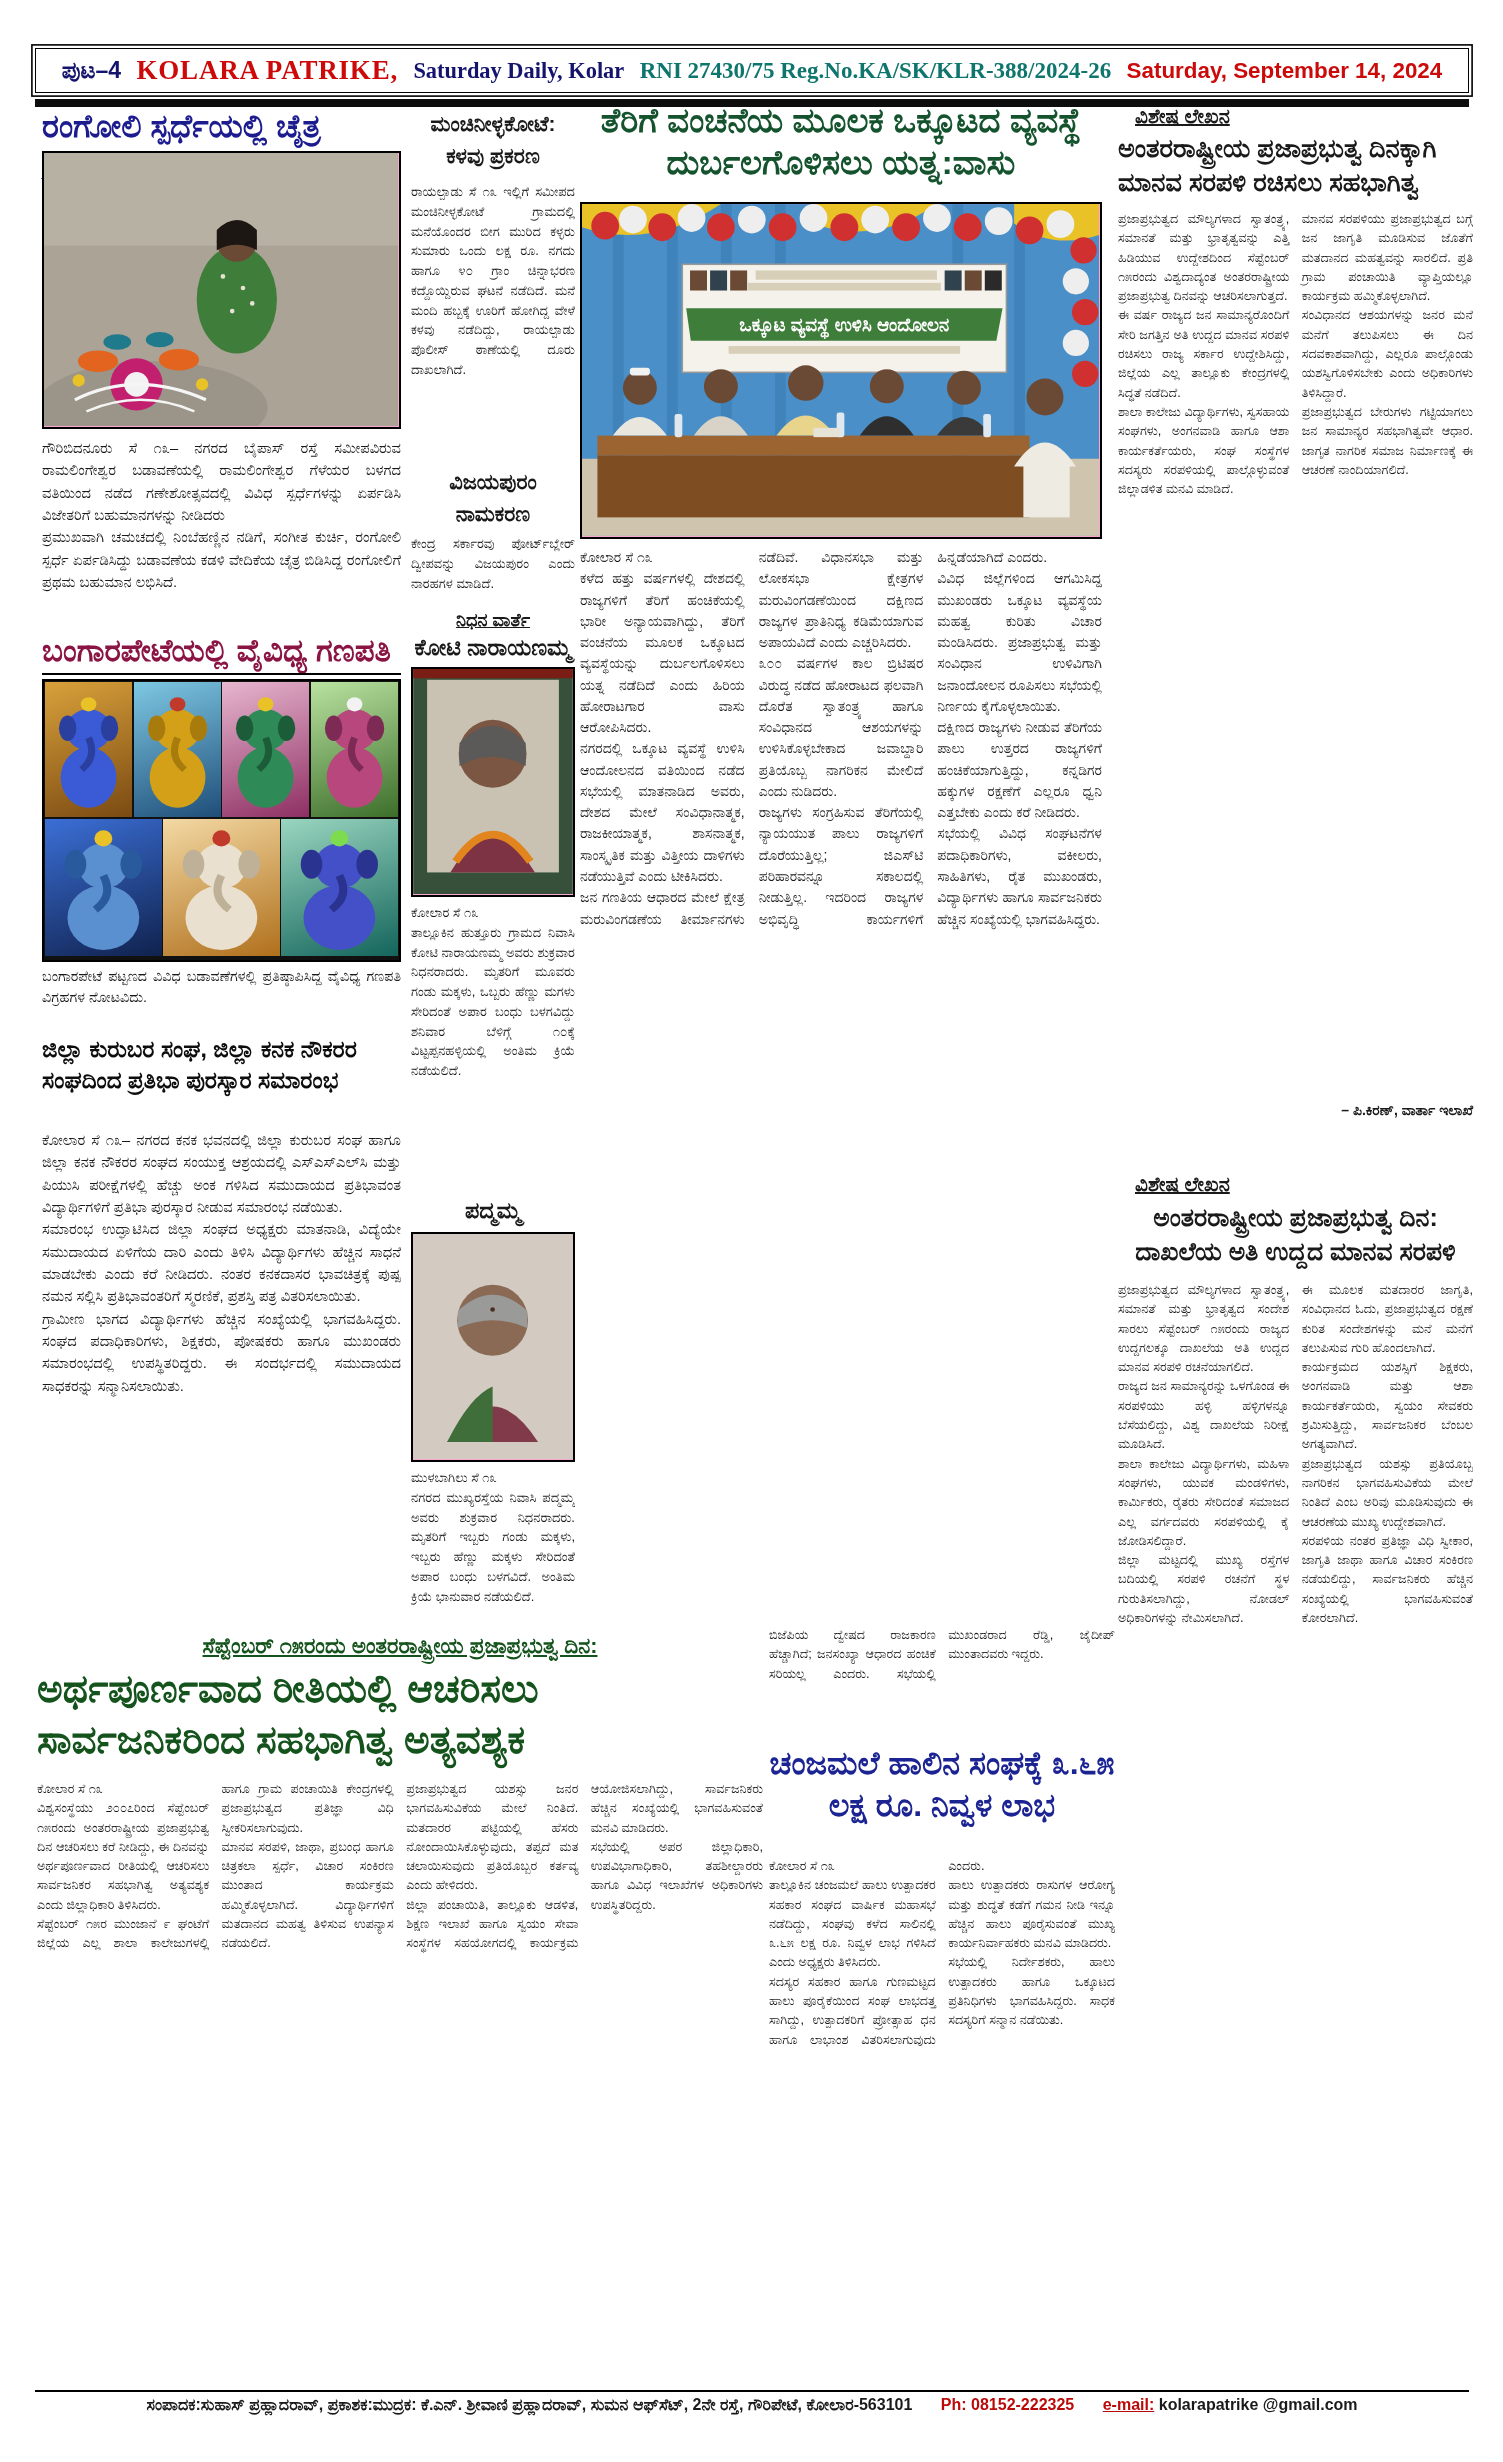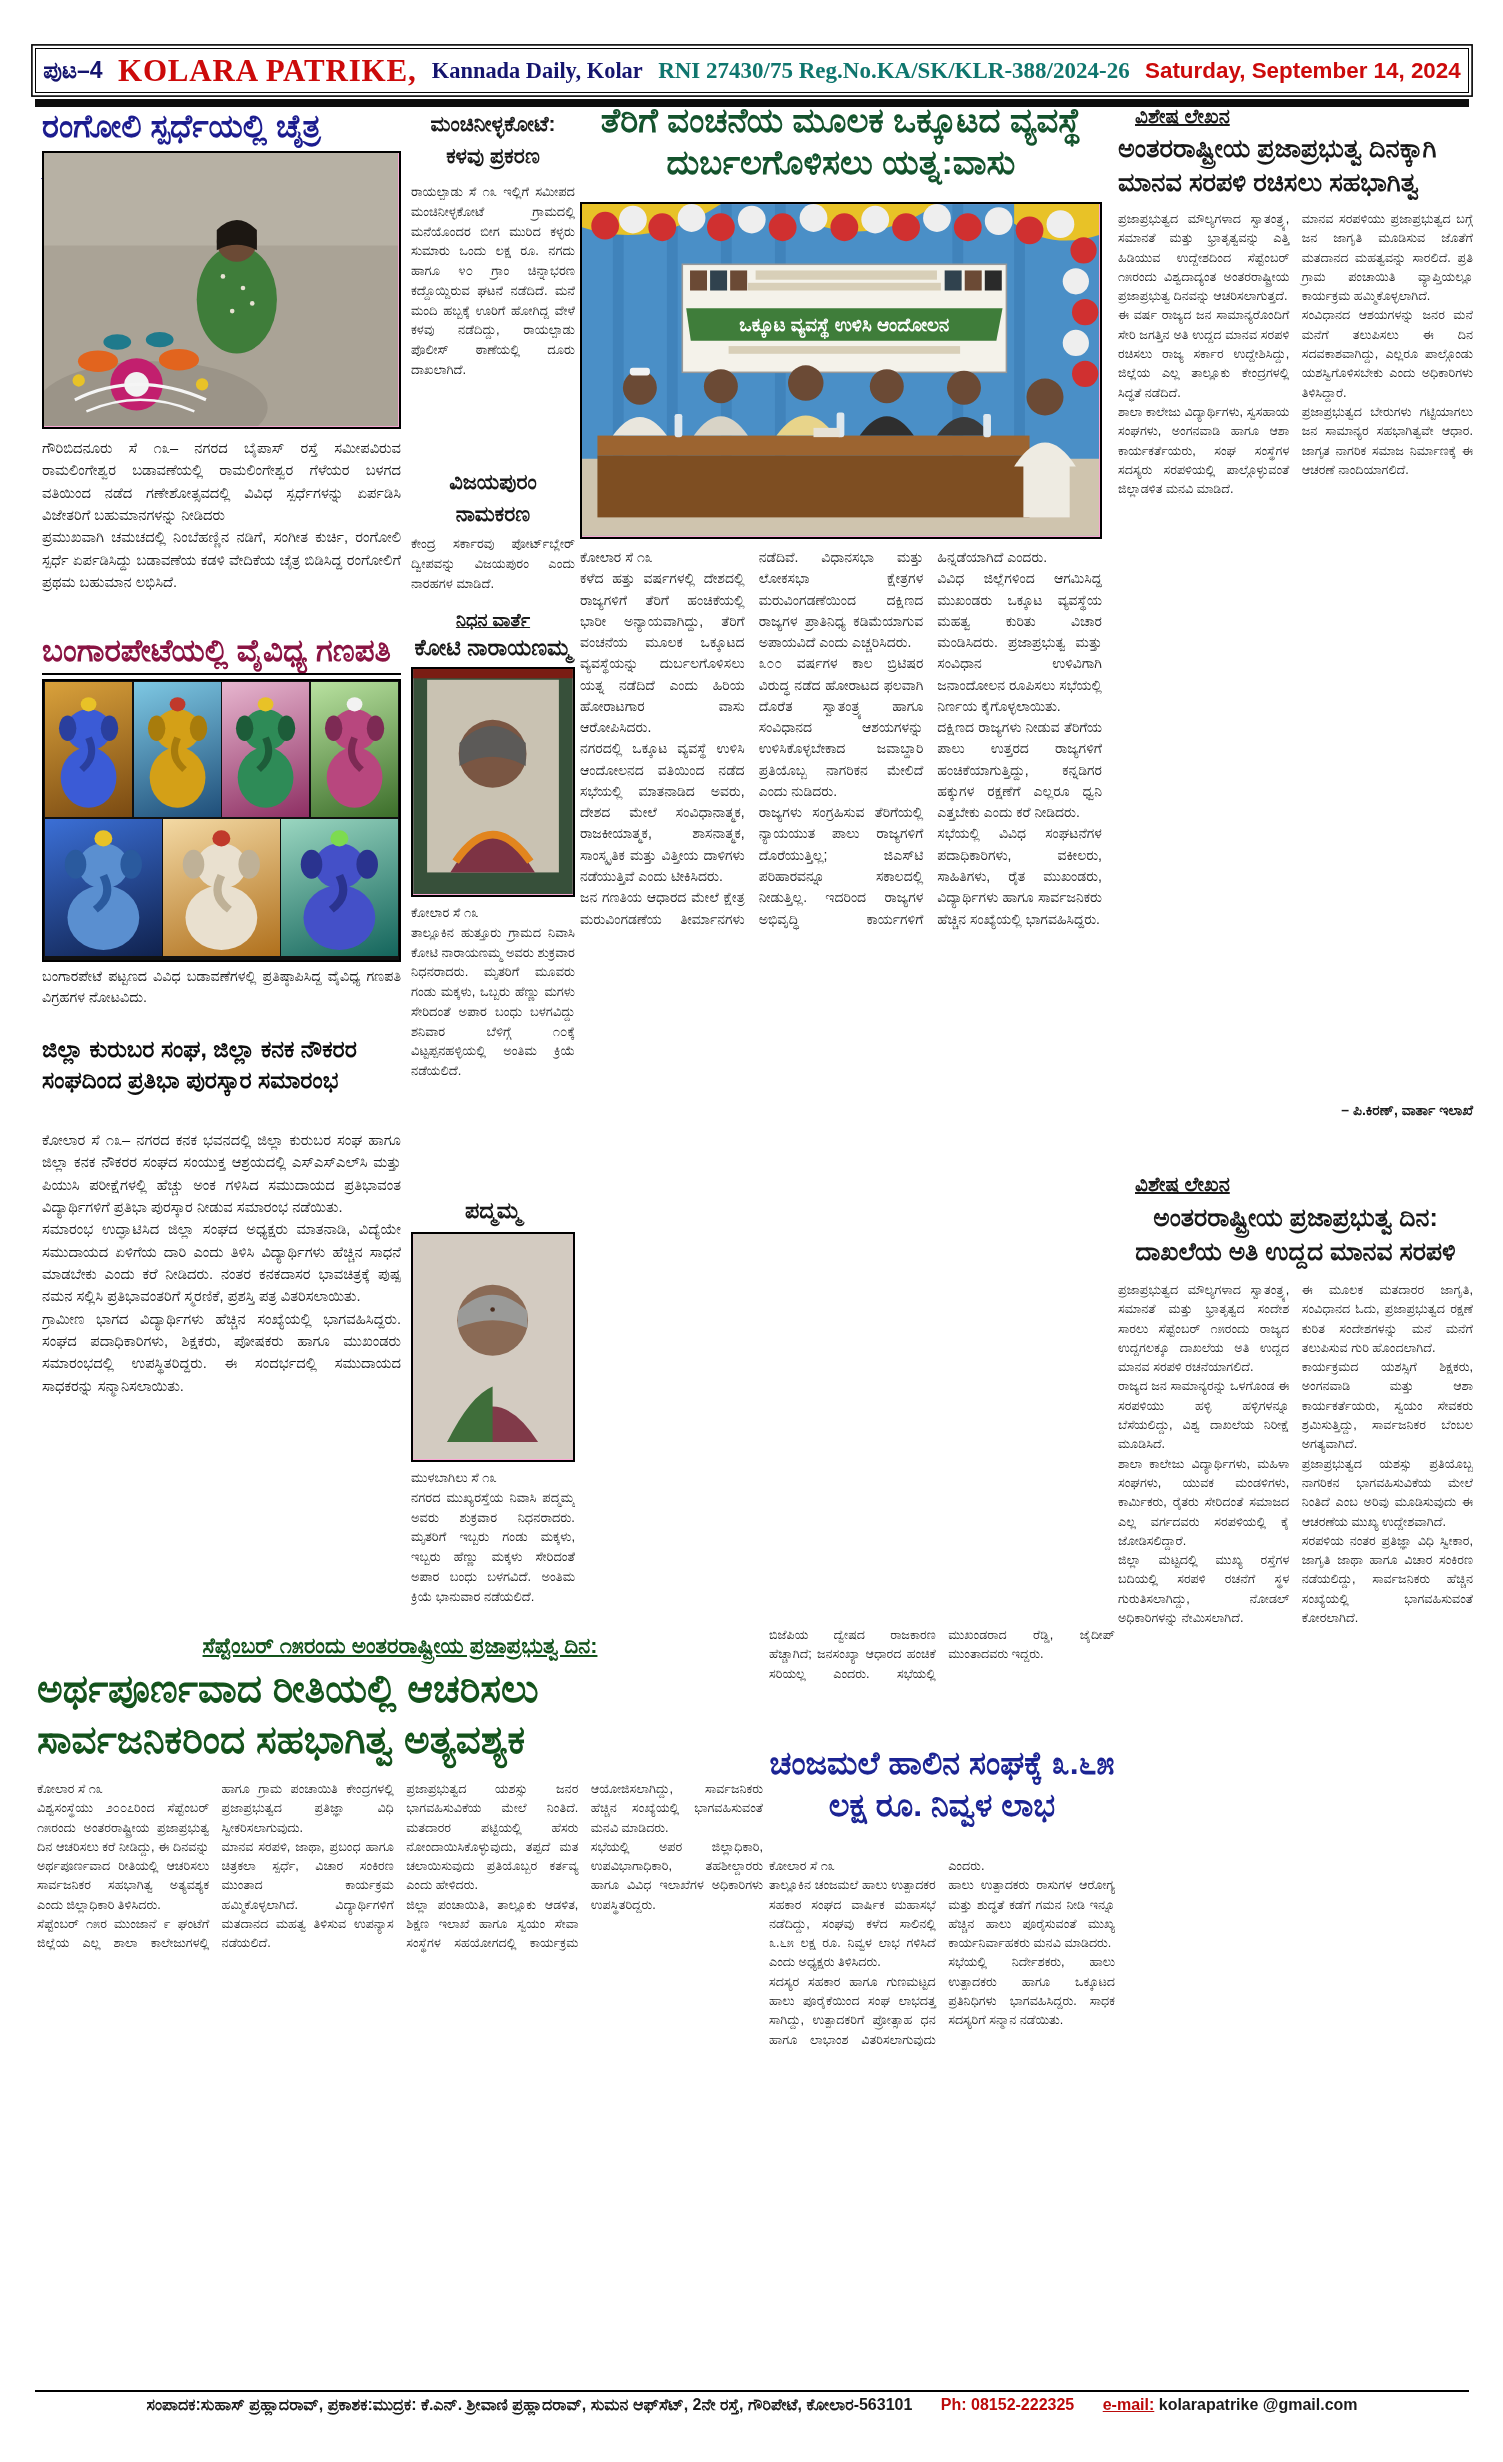--- a/index.html
+++ b/index.html
@@ -5,21 +5,21 @@
   * { margin:0; padding:0; box-sizing:border-box; }
   html,body { background:#ffffff; }
   body { width:1504px; height:2462px; position:relative; font-family:"Liberation Sans", sans-serif; color:#1a1a1a; }
   .abs { position:absolute; }
 
   
   .masthead { left:35px; top:48px; width:1434px; height:45px; border:0.8px solid #000;
     box-shadow:0 0 0 2.3px #fff, 0 0 0 3.9px #000; background:#fff;
     display:flex; align-items:center; justify-content:center; gap:15.4px; white-space:nowrap; }
   .mh-page  { font-size:23px; font-weight:bold; color:#14146e; }
-  .mh-title { font-family:"Liberation Serif", serif; font-size:31px; font-weight:bold; color:#cc0a0a; letter-spacing:0.8px;text-align:center; }
+  .mh-title { font-family:"Liberation Serif", serif; font-size:27px; font-weight:bold; color:#cc0a0a; letter-spacing:0.8px;text-align:center; }
   .mh-tag   { font-family:"Liberation Serif", serif; font-size:22.4px; font-weight:bold; color:#14146e; }
   .mh-reg   { font-family:"Liberation Serif", serif; font-size:23px; font-weight:bold; color:#0f766e; }
   .mh-date  { font-size:22.4px; font-weight:bold; color:#cc0a0a; }
   .topbar { left:35px; top:99px; width:1434px; height:7.7px; background:#0d0d0d; }
 
   
   .body-text { font-size:14px; line-height:1.52; text-align:justify; white-space:pre-line; overflow:hidden; }
   .caption   { font-size:14.3px; line-height:1.45; text-align:justify; font-style:normal; }
   .photo-frame { border:2.3px solid #000; overflow:hidden; background:#f9a8d4; }
   svg { display:block; }
@@ -80,21 +80,21 @@
   .footer { left:35px; top:2396px; width:1434px; font-size:16px; font-weight:bold; text-align:center; white-space:nowrap; }
   .footer .red { color:#bb0a0a;margin-left:24px; }
   .footer .u { text-decoration:underline; }
 </style>
 </head>
 <body>
 
 <header class="abs masthead">
   <span class="mh-page">ಪುಟ–4</span>
   <span class="mh-title">KOLARA PATRIKE,</span>
-  <span class="mh-tag">Kannada Daily, Kolar</span>
+  <span class="mh-tag">Saturday Daily, Kolar</span>
   <span class="mh-reg">RNI 27430/75 Reg.No.KA/SK/KLR-388/2024-26</span>
   <span class="mh-date">Saturday, September 14, 2024</span>
 </header>
 <div class="abs topbar"></div>
 
 <h1 class="abs h-rangoli">ರಂಗೋಲಿ ಸ್ಪರ್ಧೆಯಲ್ಲಿ ಚೈತ್ರ ಪ್ರಥಮ</h1>
 
 <div class="abs ph-rangoli photo-frame">
   <svg width="354" height="273" viewBox="0 0 459 354">
     <rect width="459" height="354" fill="#aaa396"></rect>

